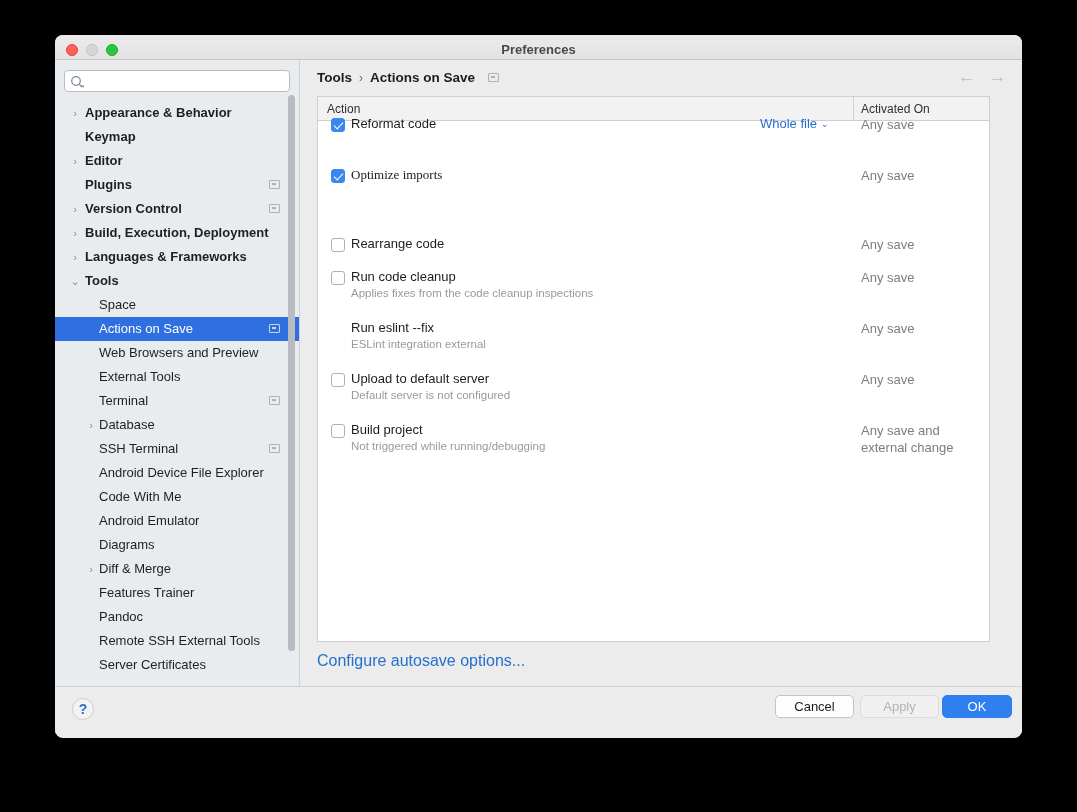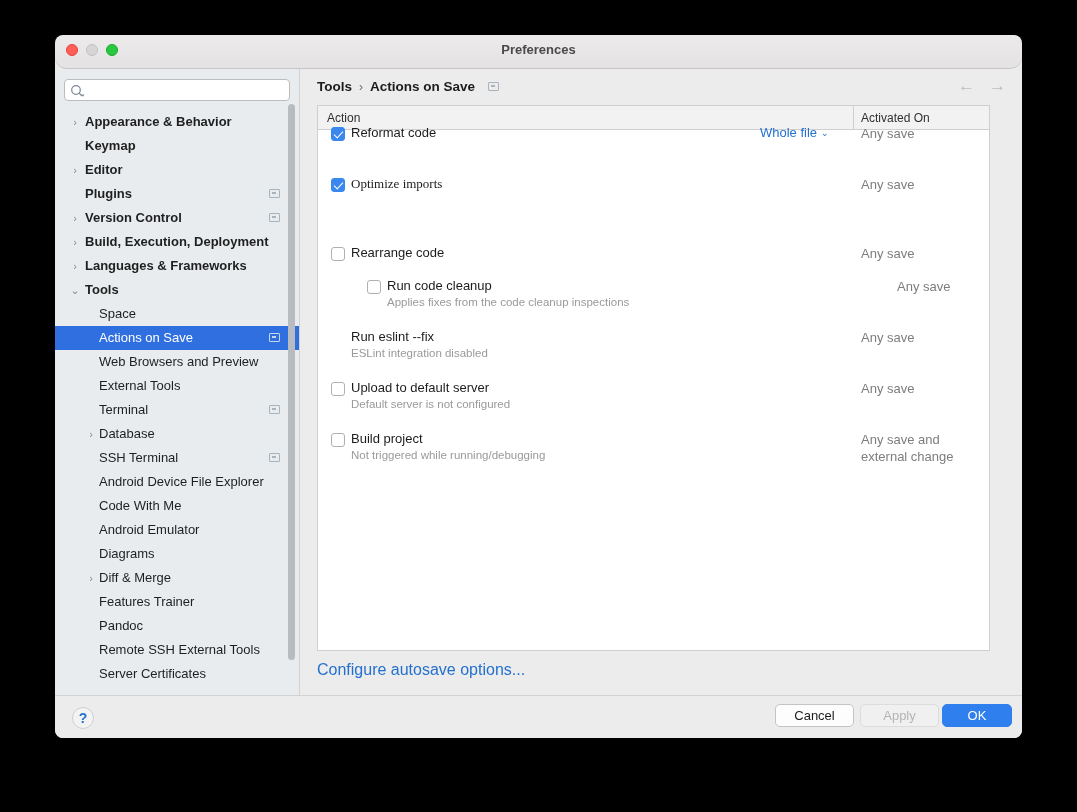--- a/index.html
+++ b/index.html
@@ -17,24 +17,23 @@
     width: 967px; height: 703px;
     background: #ececec;
     border-radius: 8px;
     overflow: hidden;
     box-shadow: 0 10px 38px rgba(0,0,0,0.55);
   }
 
   
   #titlebar {
     position: relative;
-    height: 34px;
+    height: 25px;
     background: linear-gradient(#eceaea, #e4e2e2);
     border-bottom: 1px solid #c6c4c4;
-    border-radius: 12px;
   }
   #traffic { position: absolute; left: 11px; top: 9px; display: flex; gap: 8px; }
   .tl { width: 12px; height: 12px; border-radius: 50%; }
   .tl.red    { background: #ff5f57; border: 0.5px solid #e0443e; }
   .tl.yellow { background: #d6d6d6; border: 0.5px solid #c2c2c2; }
   .tl.green  { background: #28c840; border: 0.5px solid #1aab29; }
   #window-title {
     line-height: 29px; text-align: center;
     font-size: 13px; font-weight: bold; color: #4a4a4a;
   }
@@ -393,29 +392,29 @@
             <div class="row" style="position: absolute; left: 0px; right: 0px; top: 70px; height: 44px;">
               <span class="cbox on" style="top: 2px;"></span>
               <span class="rlabel" style="top: 0px; font-family: Liberation Serif, serif;">Optimize imports</span>
               <span class="ractive" style="top: 0px; white-space: pre;">Any save</span>
             </div>
             <div class="row" style="position: absolute; left: 0px; right: 0px; top: 139px; height: 44px;">
               <span class="cbox" style="top: 2px;"></span>
               <span class="rlabel" style="top: 0px;">Rearrange code</span>
               <span class="ractive" style="top: 0px; white-space: pre;">Any save</span>
             </div>
-            <div class="row" style="position: absolute; left: 0px; right: 0px; top: 172px; height: 44px; margin-left: 36px;">
+            <div class="row" style="position: absolute; left: 0px; right: 0px; top: 172px; height: 44px;">
               <span class="cbox" style="top: 2px;"></span>
               <span class="rlabel" style="top: 0px;">Run code cleanup</span>
               <span class="rsub" style="top: 18px;">Applies fixes from the code cleanup inspections</span>
               <span class="ractive" style="top: 0px; white-space: pre;">Any save</span>
             </div>
             <div class="row" style="position: absolute; left: 0px; right: 0px; top: 223px; height: 44px; padding-left: 28px;">
               <span class="rlabel nocheck" style="top: 0px;">Run eslint --fix</span>
-              <span class="rsub" style="top: 18px;">ESLint integration disabled</span>
+              <span class="rsub" style="top: 18px;">ESLint integration external</span>
               <span class="ractive" style="top: 0px; white-space: pre;">Any save</span>
             </div>
             <div class="row" style="position: absolute; left: 0px; right: 0px; top: 274px; height: 44px;">
               <span class="cbox" style="top: 2px;"></span>
               <span class="rlabel" style="top: 0px;">Upload to default server</span>
               <span class="rsub" style="top: 18px;">Default server is not configured</span>
               <span class="ractive" style="top: 0px; white-space: pre;">Any save</span>
             </div>
             <div class="row" style="position: absolute; left: 0px; right: 0px; top: 325px; height: 44px;">
               <span class="cbox" style="top: 2px;"></span>

